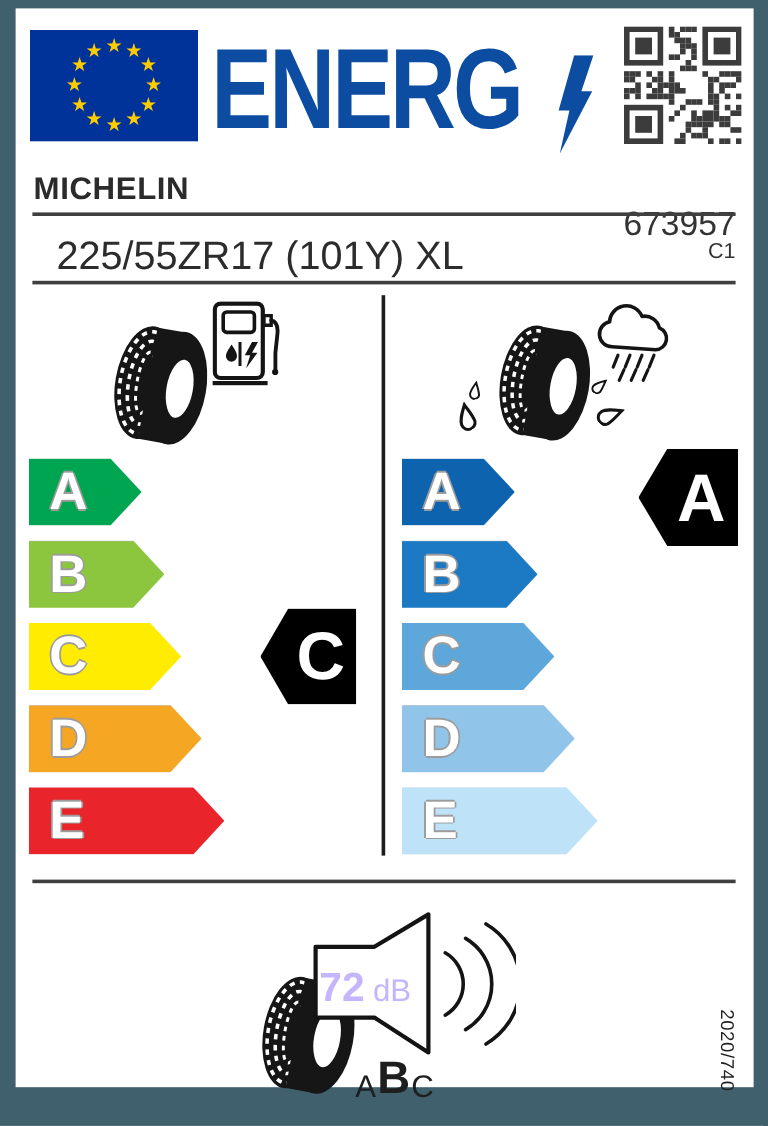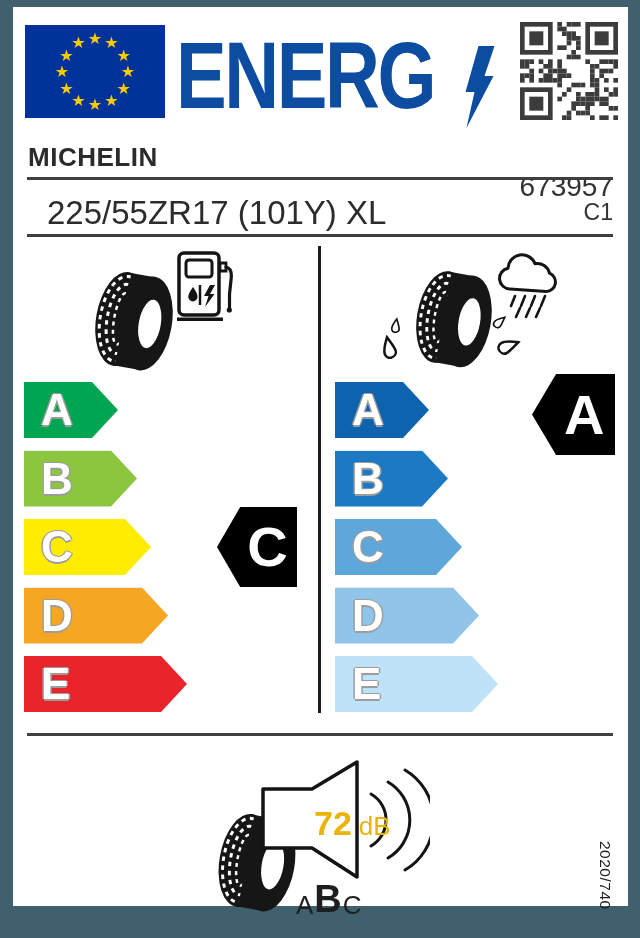--- a/index.html
+++ b/index.html
@@ -12,40 +12,40 @@
   .energ{position:absolute;left:176px;top:28px;font-size:95px;line-height:1;font-weight:bold;
          color:#0c4da2;letter-spacing:-3px;transform:scaleX(.8);transform-origin:left top;}
   .bolt-svg{position:absolute;left:464px;top:46px;width:33px;height:82px;}
   .qr{position:absolute;left:520px;top:22px;width:98px;height:98px;}
 
   .brand{position:absolute;left:28px;top:142px;font-size:26px;font-weight:bold;color:#2b2b2b;letter-spacing:.5px;}
   .article{position:absolute;right:27px;top:143px;font-size:28px;color:#333;margin-top:28px;}
   .rule{position:absolute;left:27px;width:586px;height:3px;background:#3f3f3f;}
   .rule1{top:177px;} .rule2{top:234px;} .rule3{top:733px;}
   .tiresize{position:absolute;left:27px;top:194px;font-size:33px;color:#2c2c2c;margin-left:20px;}
-  .tclass{position:absolute;right:27px;top:199px;font-size:23px;color:#333;}
+  .tclass{position:absolute;right:27px;top:199px;font-size:18px;color:#333;}
 
   
   .col-divider{position:absolute;left:318px;top:246px;width:3px;height:467px;background:#1c1c1c;}
   .icon{position:absolute;}
 
   
   .arrow{position:absolute;height:56px;display:flex;align-items:center;
          clip-path:polygon(0 0,calc(100% - 26px) 0,100% 50%,calc(100% - 26px) 100%,0 100%);
          filter:drop-shadow(0 0 1px #8a8a8a);}
   .grade-letter{font-size:44px;font-weight:bold;color:#fff;padding-left:17px;line-height:1;
          text-shadow:-1.5px 0 0 #9c9c9c,1.5px 0 0 #9c9c9c,0 -1.5px 0 #9c9c9c,0 1.5px 0 #9c9c9c;}
   .indicator{position:absolute;background:#000;display:flex;align-items:center;justify-content:center;
          clip-path:polygon(0 50%,29% 0,100% 0,100% 100%,29% 100%);}
   .indicator span{font-size:56px;font-weight:bold;color:#fff;padding-left:26%;line-height:1;}
   .ind-fuel{left:217px;top:507px;width:80px;height:80px;}
   .ind-wet{left:532px;top:374px;width:83px;height:81px;}
 
   
-  .db-text{position:absolute;left:266px;top:804px;color:#eab308;white-space:nowrap;padding-left:48px;}
+  .db-text{position:absolute;left:266px;top:804px;color:#c4b5fd;white-space:nowrap;}
   .db-text .val{font-size:34px;font-weight:bold;}
   .db-text .unit{font-size:26px;margin-left:7px;}
   .abc{position:absolute;left:296px;top:880px;color:#1e1e1e;display:flex;align-items:flex-end;line-height:1;}
   .abc .sm{font-size:26px;} .abc .lg{font-size:38px;font-weight:bold;margin:0 1px;}
   .regulation{position:absolute;left:596px;top:841px;writing-mode:vertical-rl;text-orientation:sideways;
          font-size:15.5px;color:#1f1f1f;letter-spacing:.5px;}
 </style>
 </head>
 <body>
 

